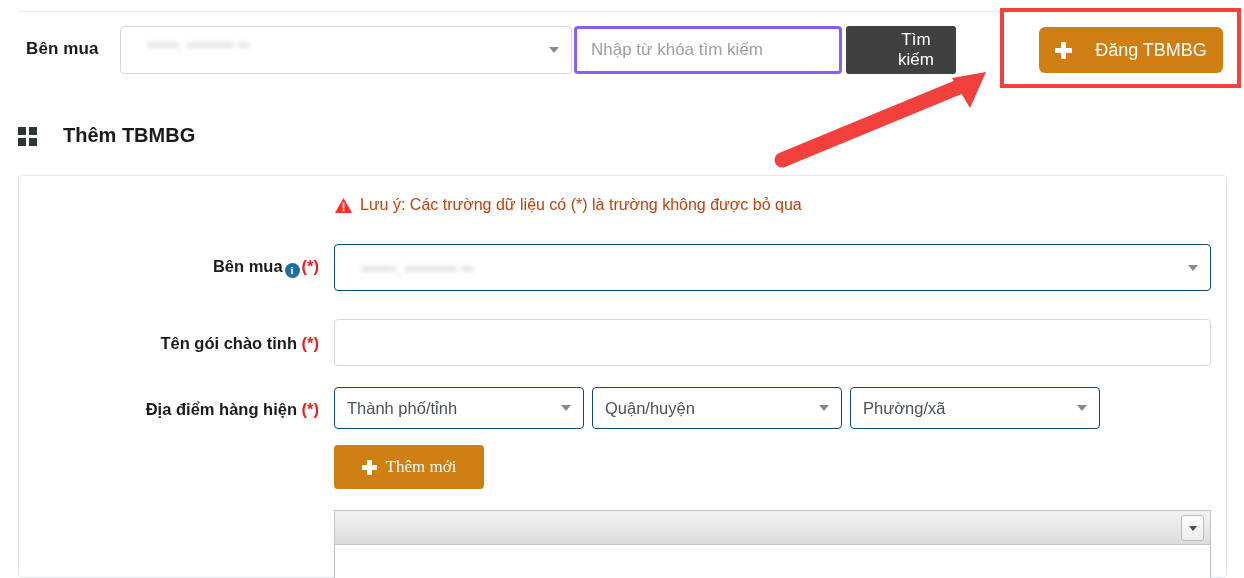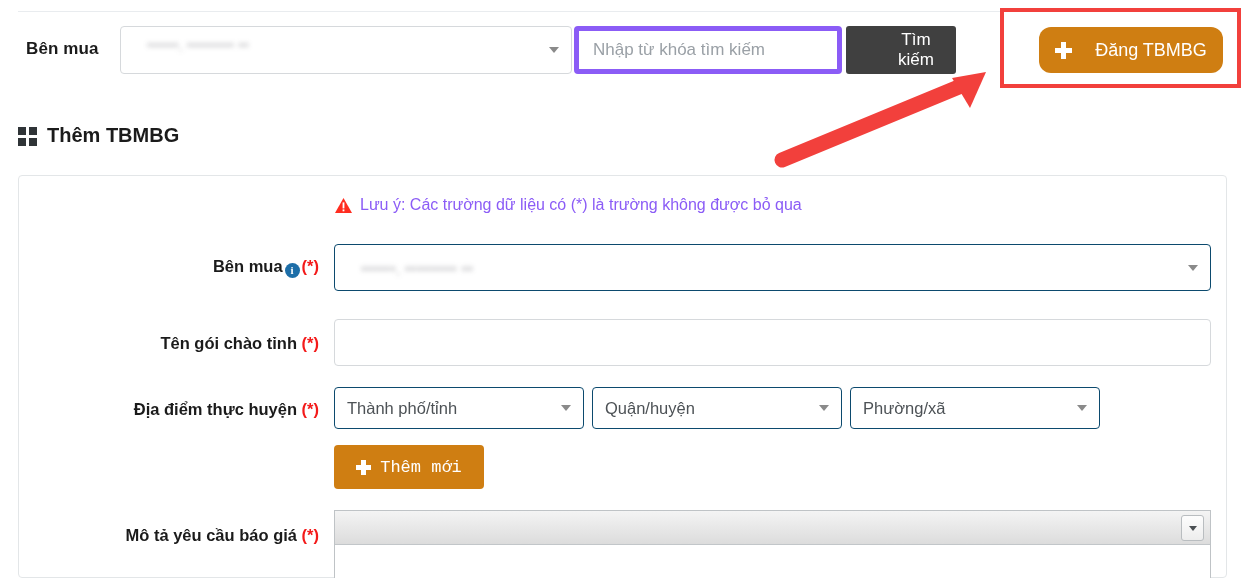--- a/index.html
+++ b/index.html
@@ -75,21 +75,21 @@
     border-left: 5px solid transparent;
     border-right: 5px solid transparent;
     border-top: 6px solid #8a8a8a;
   }
   .keyword-input {
     position: absolute;
     left: 574px;
     top: 0;
     width: 268px;
     height: 48px;
-    border: 5px solid #8b5cf6;
+    border: 3px solid #8b5cf6;
     border-radius: 4px;
     background: #fff;
     box-sizing: border-box;
     padding: 0 14px;
     font-size: 17px;
     color: #333;
     font-family: "Liberation Sans", sans-serif;
     outline: none;
   }
   .keyword-input::placeholder { color: #9aa0a6; }
@@ -121,21 +121,21 @@
     background: #fff;
   }
   .btn-post {
     position: absolute;
     left: 1039px;
     top: 27px;
     width: 184px;
     height: 46px;
     background: #cf7e12;
     border: 0;
-    border-radius: 12px;
+    border-radius: 6px;
     color: #fff;
     font-size: 18px;
     font-family: "Liberation Sans", sans-serif;
     cursor: pointer;
     display: flex;
     align-items: center;
     justify-content: center;
     gap: 23px;
   }
   .plus-glyph {
@@ -162,21 +162,21 @@
     pointer-events: none;
   }
 
   
   .section-head {
     position: absolute;
     left: 18px;
     top: 124px;
     display: flex;
     align-items: center;
-    gap: 10px;
+    gap: 26px;
   }
   .grid-icon {
     width: 19px;
     height: 18px;
     display: grid;
     grid-template-columns: 8px 8px;
     grid-template-rows: 8px 8px;
     gap: 3px;
   }
   .grid-icon i { display: block; background: #2f3437; }
@@ -197,21 +197,21 @@
     border-radius: 4px;
     box-sizing: border-box;
     background: #fff;
   }
 
   .note {
     position: absolute;
     left: 316px;
     top: 20px;
     font-size: 16px;
-    color: #8b5cf6;
+    color: #c2410c;
     display: flex;
     align-items: center;
     gap: 8px;
     white-space: nowrap;
   }
   .warn-tri {
     position: relative;
     width: 17px;
     height: 15px;
     flex: none;
@@ -277,21 +277,21 @@
     position: absolute;
     left: 315px;
     top: 269px;
     width: 150px;
     height: 44px;
     background: #cf7e12;
     border: 0;
     border-radius: 4px;
     color: #fff;
     font-size: 17px;
-    font-family: Liberation Mono, monospace;
+    font-family: Liberation Serif, serif;
     cursor: pointer;
     display: flex;
     align-items: center;
     justify-content: center;
     gap: 9px;
   }
   .btn-addnew .plus-glyph { width: 15px; height: 15px; }
   .btn-addnew .plus-glyph::before { top: 5px; width: 15px; height: 5px; }
   .btn-addnew .plus-glyph::after  { left: 5px; width: 5px; height: 15px; }
 
@@ -396,21 +396,21 @@
     <span class="caret-sm"></span>
   </div>
 
   <div class="form-label" style="left:60px; top:158px; width:240px;">
     <span>Tên gói chào tỉnh</span>
     <span class="req">(*)</span>
   </div>
   <input class="field-input" style="left: 315px; top: 143px; width: 877px; height: 47px;" type="text" value="">
 
   <div class="form-label" style="left:60px; top:224px; width:240px;">
-    <span>Địa điểm thực huyện</span>
+    <span>Địa điểm hàng hiện</span>
     <span class="req">(*)</span>
   </div>
 
   <div class="field-select" style="left:315px; top:211px; width:250px; height:42px;">
     <span class="ph">Thành phố/tỉnh</span>
     <span class="caret-sm"></span>
   </div>
 
   <div class="field-select" style="left:831px; top:211px; width:250px; height:42px;">
     <span class="ph">Phường/xã</span>
@@ -420,24 +420,20 @@
   <div class="field-select" style="left:573px; top:211px; width:250px; height:42px;">
     <span class="ph">Quận/huyện</span>
     <span class="caret-sm"></span>
   </div>
 
   <button class="btn-addnew">
     <span class="plus-glyph"></span>
     <span>Thêm mới</span>
   </button>
 
-  <div class="form-label" style="left:20px; top:350px; width:280px;">
-    <span>Mô tả yêu cầu báo giá</span>
-    <span class="req">(*)</span>
-  </div>
 
   <div class="editor">
     <div class="editor-toolbar">
       <div class="toolbar-toggle"></div>
     </div>
     <div class="editor-body"></div>
   </div>
 
 </div>
 

